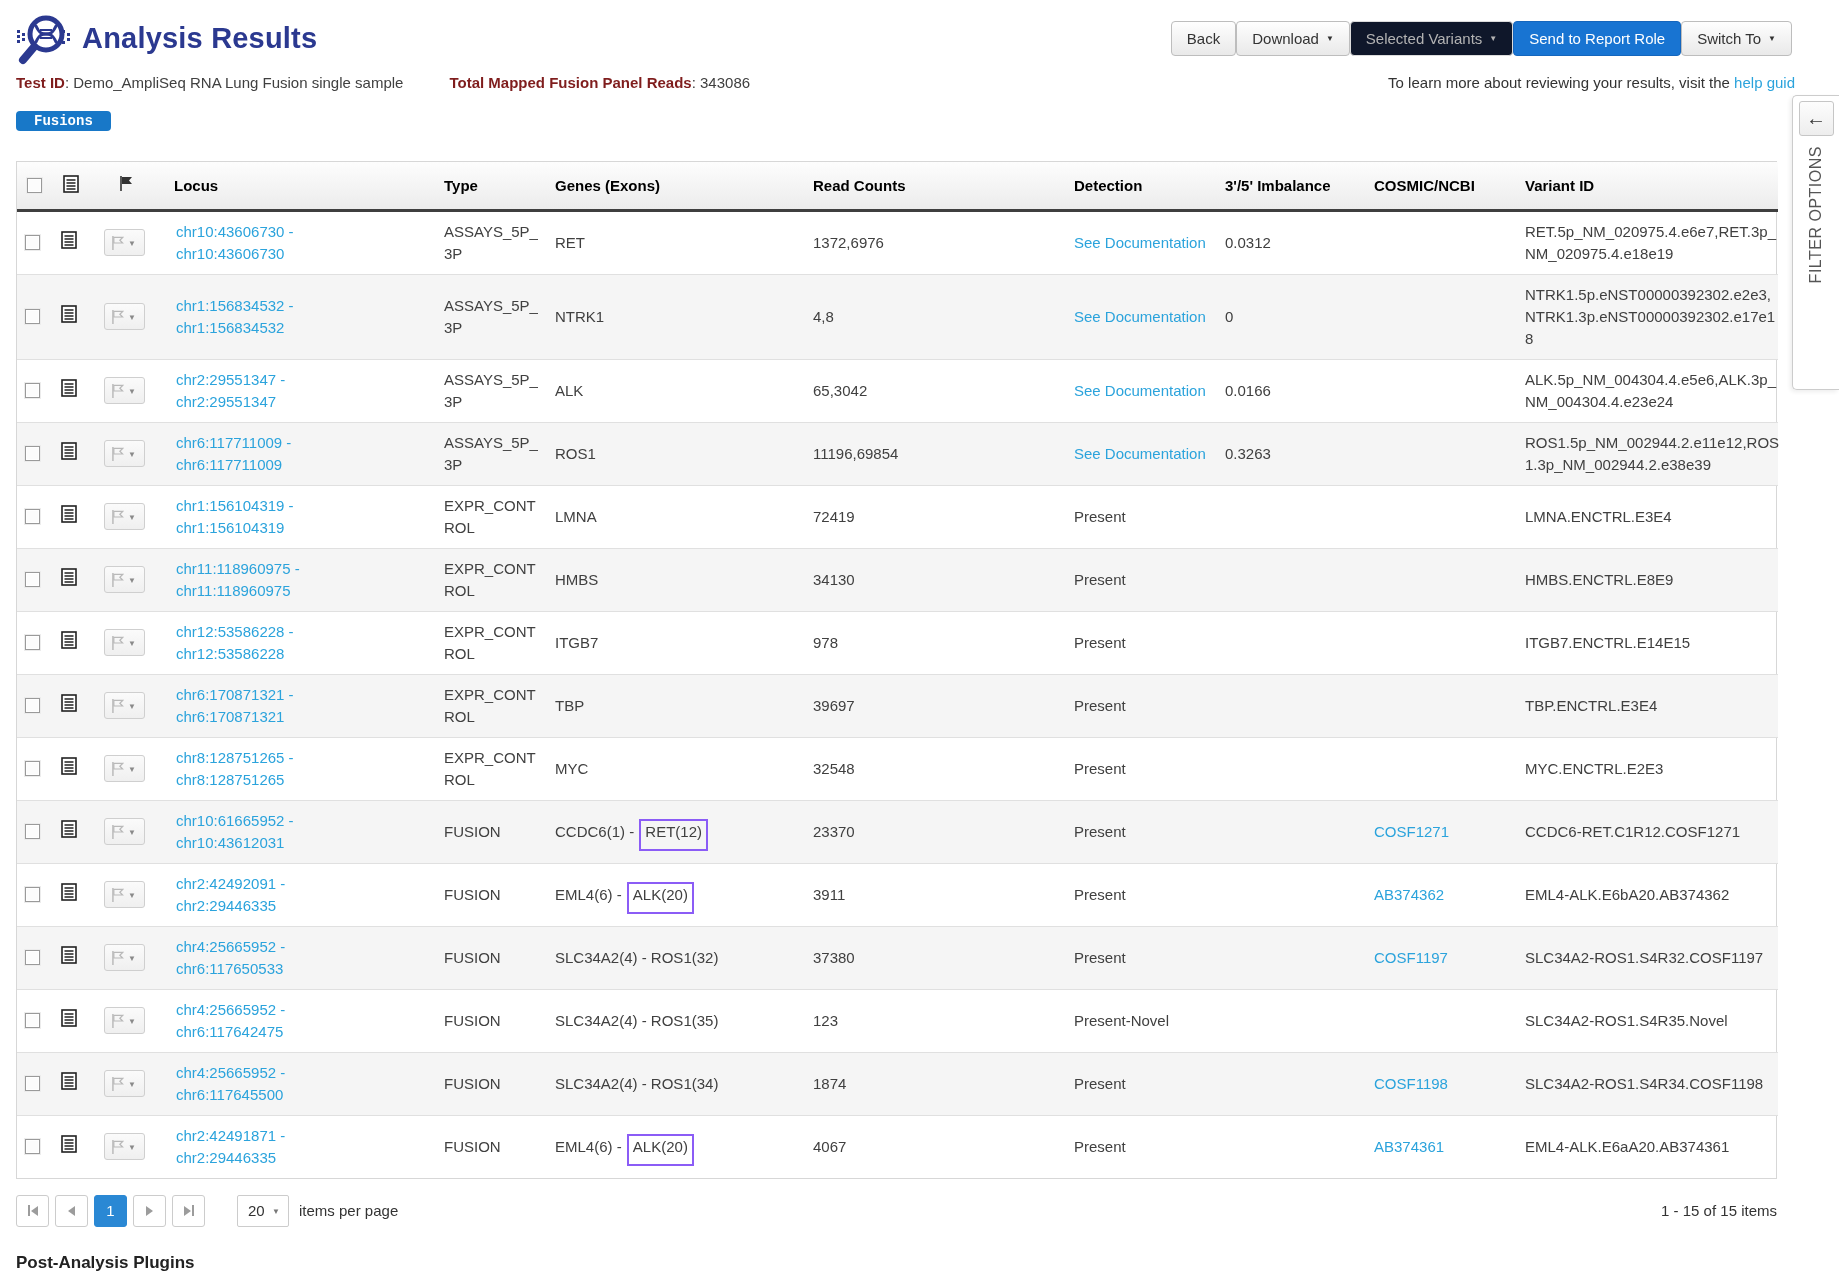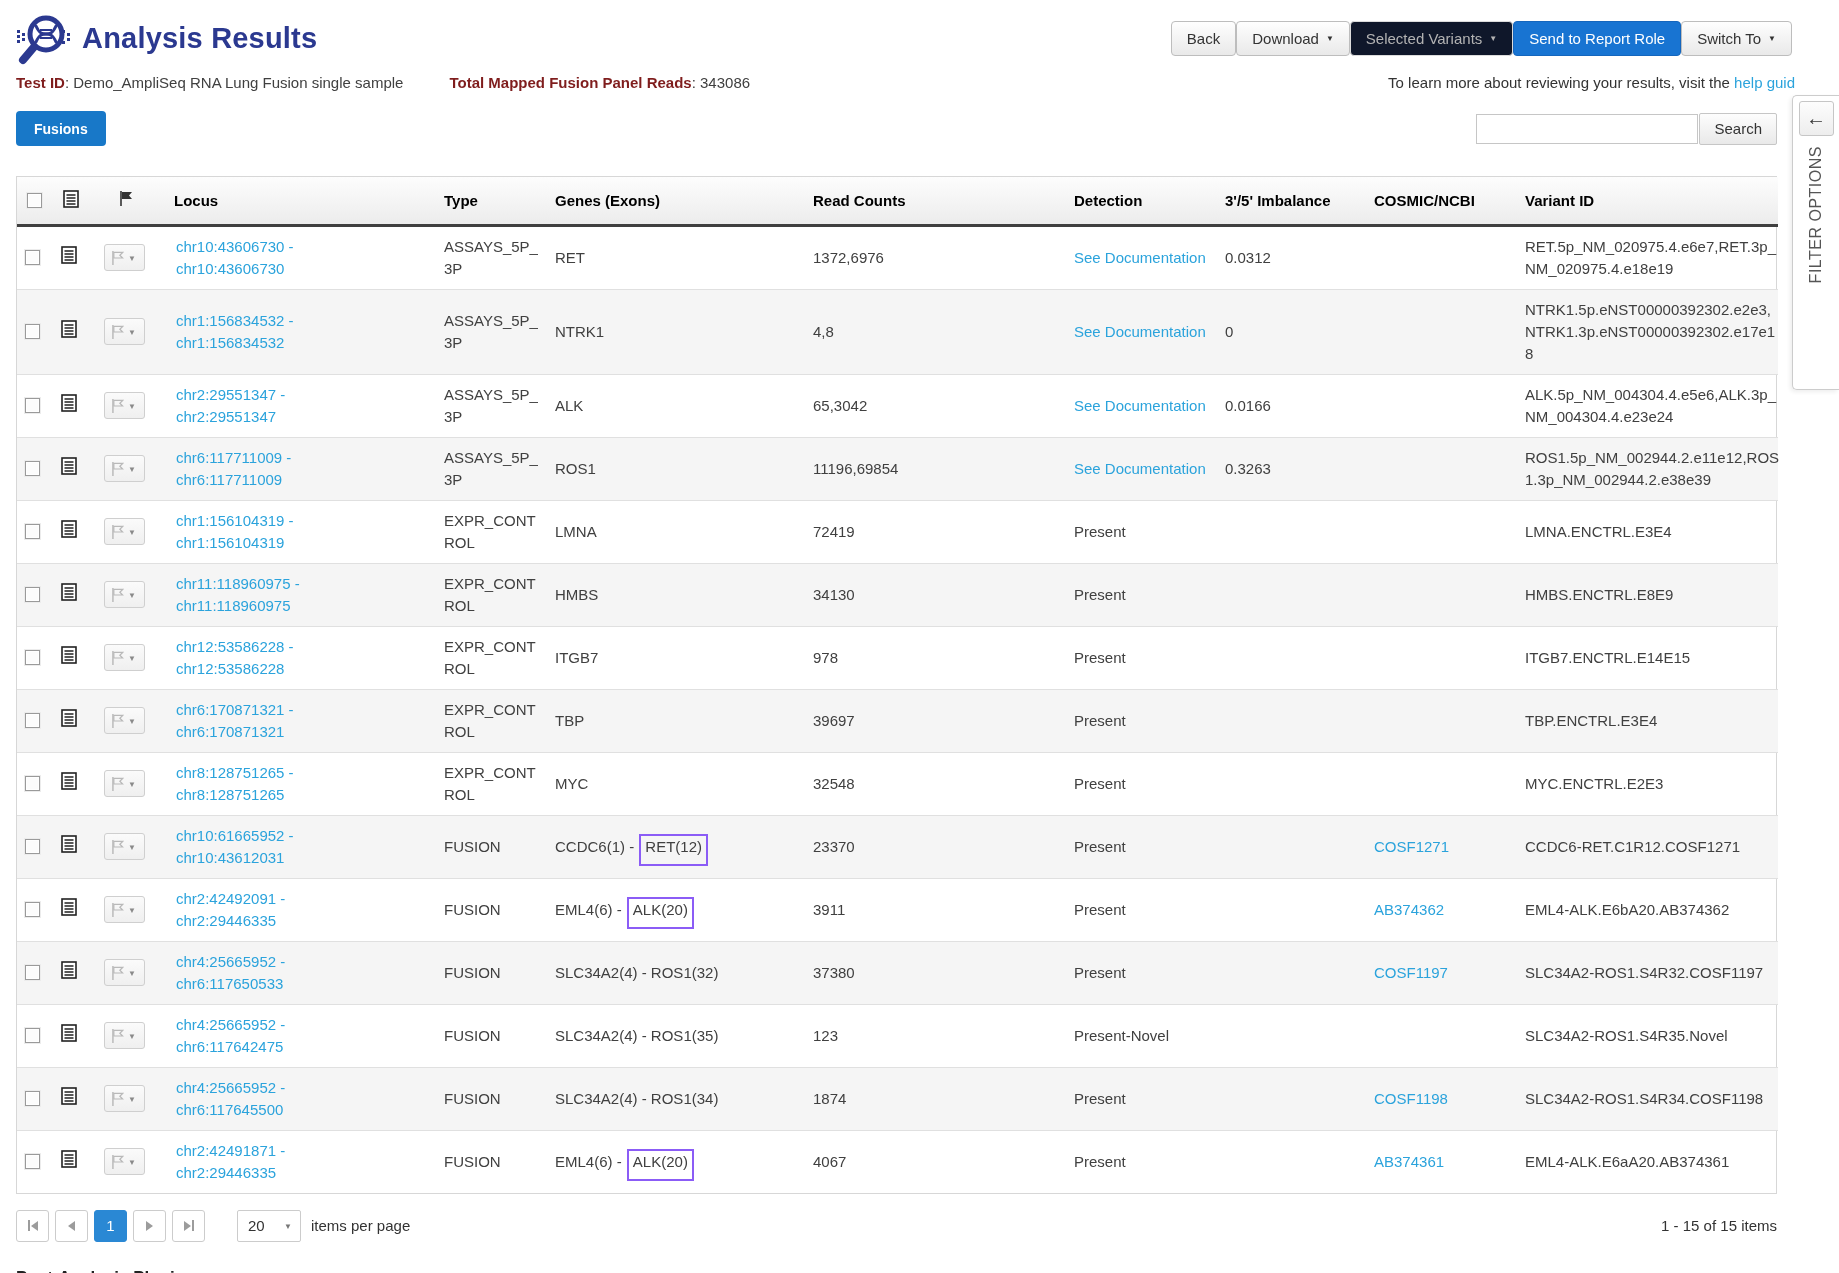--- a/index.html
+++ b/index.html
@@ -32,21 +32,21 @@
   .info-item { white-space:nowrap; }
   .info-item b { color:#7f1d1d; }
   .info-gap { width:46px; }
   .help-text { margin-left:auto; white-space:nowrap; color:#333; }
   a.link { color:#2ba3dc; text-decoration:none; cursor:pointer; }
 
   
   .toolbar { margin-top:20px; display:flex; align-items:center; padding-right:62px; }
   .fusions-btn {
     background:#1878c8; color:#fff; font-weight:bold; font-size:14px;
-    border:none; border-radius:4px; height:35px; padding:0 18px; cursor:pointer; font-family:Liberation Sans, sans-serif;
+    border:none; border-radius:4px; height:20px; padding:0 18px; cursor:pointer; font-family:Liberation Mono, monospace;
   }
   .search-wrap { margin-left:auto; display:flex; align-items:center; }
   .search-input { width:222px; height:30px; border:1px solid #c6c6c6; padding:0 8px; font-size:14px; font-family:inherit; }
   .search-btn {
     height:32px; padding:0 14px; margin-left:1px; font-size:15px; color:#333; font-family:inherit;
     background:linear-gradient(#fdfdfd,#e9e9e9); border:1px solid #c6c6c6; border-radius:2px; cursor:pointer;
   }
 
   
   .filter-tab {
@@ -102,21 +102,21 @@
   .pager { margin-top:16px; width:1761px; display:flex; align-items:center; }
   .pg-btn {
     width:33px; height:32px; border:1px solid #ccc; border-radius:3px; background:#fff;
     display:flex; align-items:center; justify-content:center; gap:1px; margin-right:6px; cursor:pointer;
   }
   .pg-btn.active { background:#2a88d4; border-color:#2a88d4; color:#fff; font-size:15px; }
   .tri-l { width:0; height:0; border-top:5px solid transparent; border-bottom:5px solid transparent; border-right:7px solid #9c9c9c; }
   .tri-r { width:0; height:0; border-top:5px solid transparent; border-bottom:5px solid transparent; border-left:7px solid #9c9c9c; }
   .pbar { width:2px; height:11px; background:#9c9c9c; }
   .page-size {
-    width:64px; height:32px; border:1px solid #ccc; border-radius:2px; margin-left:26px;
+    width:52px; height:32px; border:1px solid #ccc; border-radius:2px; margin-left:26px;
     display:flex; align-items:center; padding:0 8px 0 10px; cursor:pointer; background:#fff; color:#333;
   }
   .page-size .caret { margin-left:auto; color:#777; }
   .per-page-label { margin-left:10px; color:#333; }
   .range-label { margin-left:auto; color:#333; }
 
   .footer-heading { margin-top:26px; font-size:17px; font-weight:bold; color:#222; }
 </style>
 </head>
 <body>
@@ -167,24 +167,20 @@
 
   <div class="info-row">
     <div class="info-item"><b>Test ID</b><span>: Demo_AmpliSeq RNA Lung Fusion single sample</span></div>
     <div class="info-gap"></div>
     <div class="info-item"><b>Total Mapped Fusion Panel Reads</b><span>: 343086</span></div>
     <div class="help-text"><span>To learn more about reviewing your results, visit the </span><a class="link">help guid</a></div>
   </div>
 
   <div class="toolbar">
     <button class="fusions-btn">Fusions</button>
-    <div class="search-wrap">
-      <input class="search-input" value="" style="">
-      <button class="search-btn">Search</button>
-    </div>
   </div>
 
   <div class="grid">
     <table>
       <colgroup>
         <col style="width:34px">
           <col style="width:40px">
           <col style="width:70px">
         <col style="width:270px">
           <col style="width:115px">

